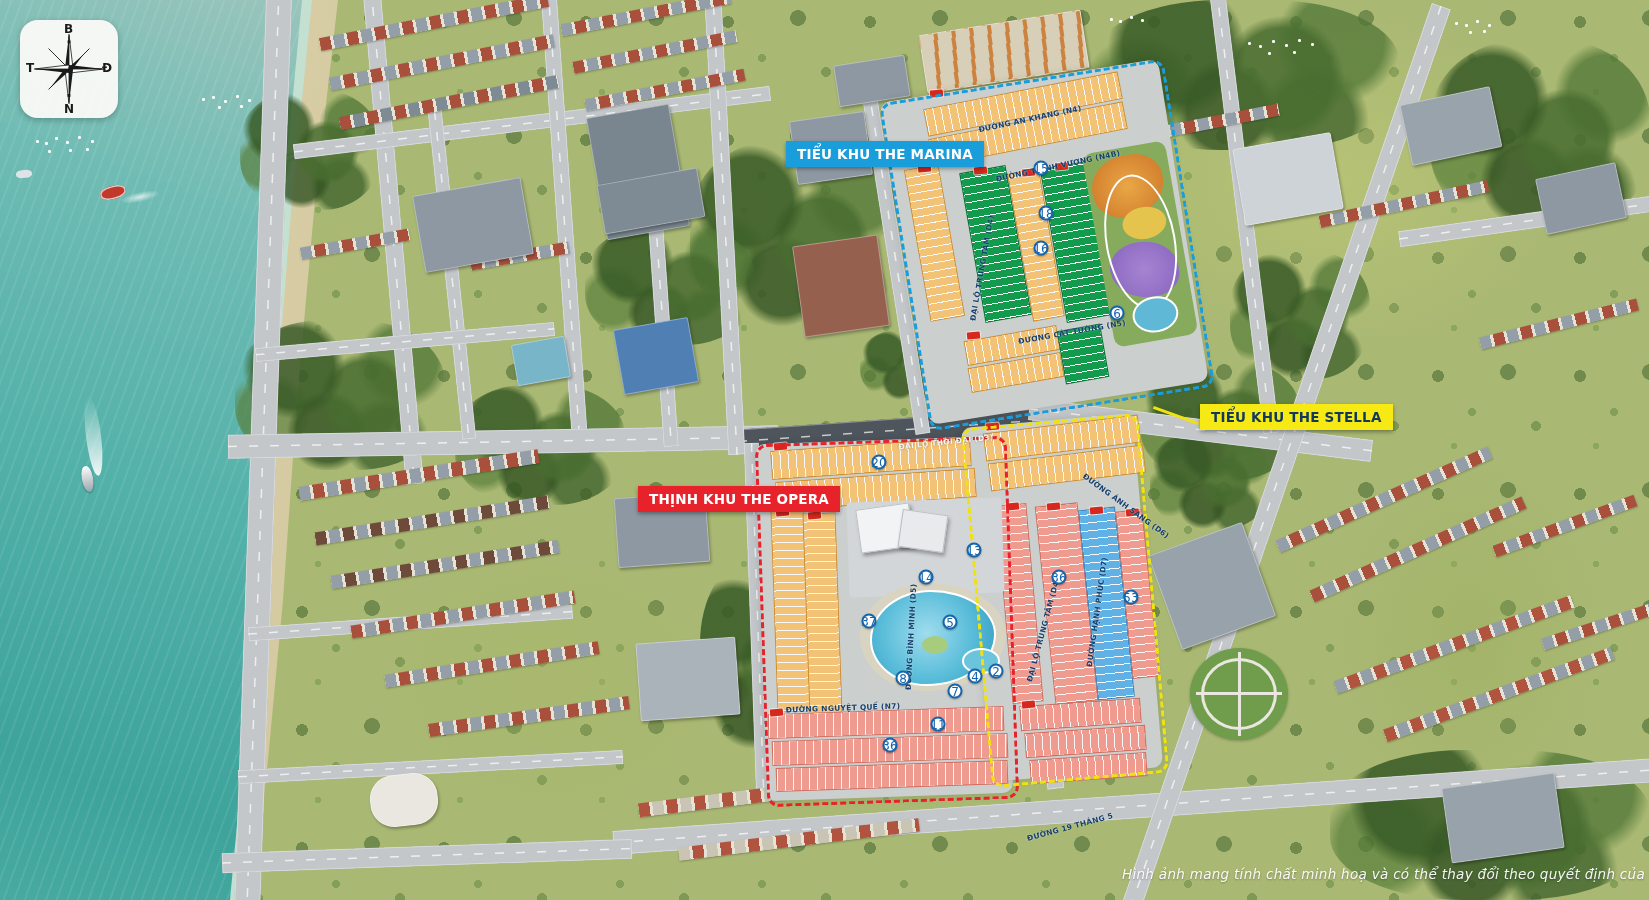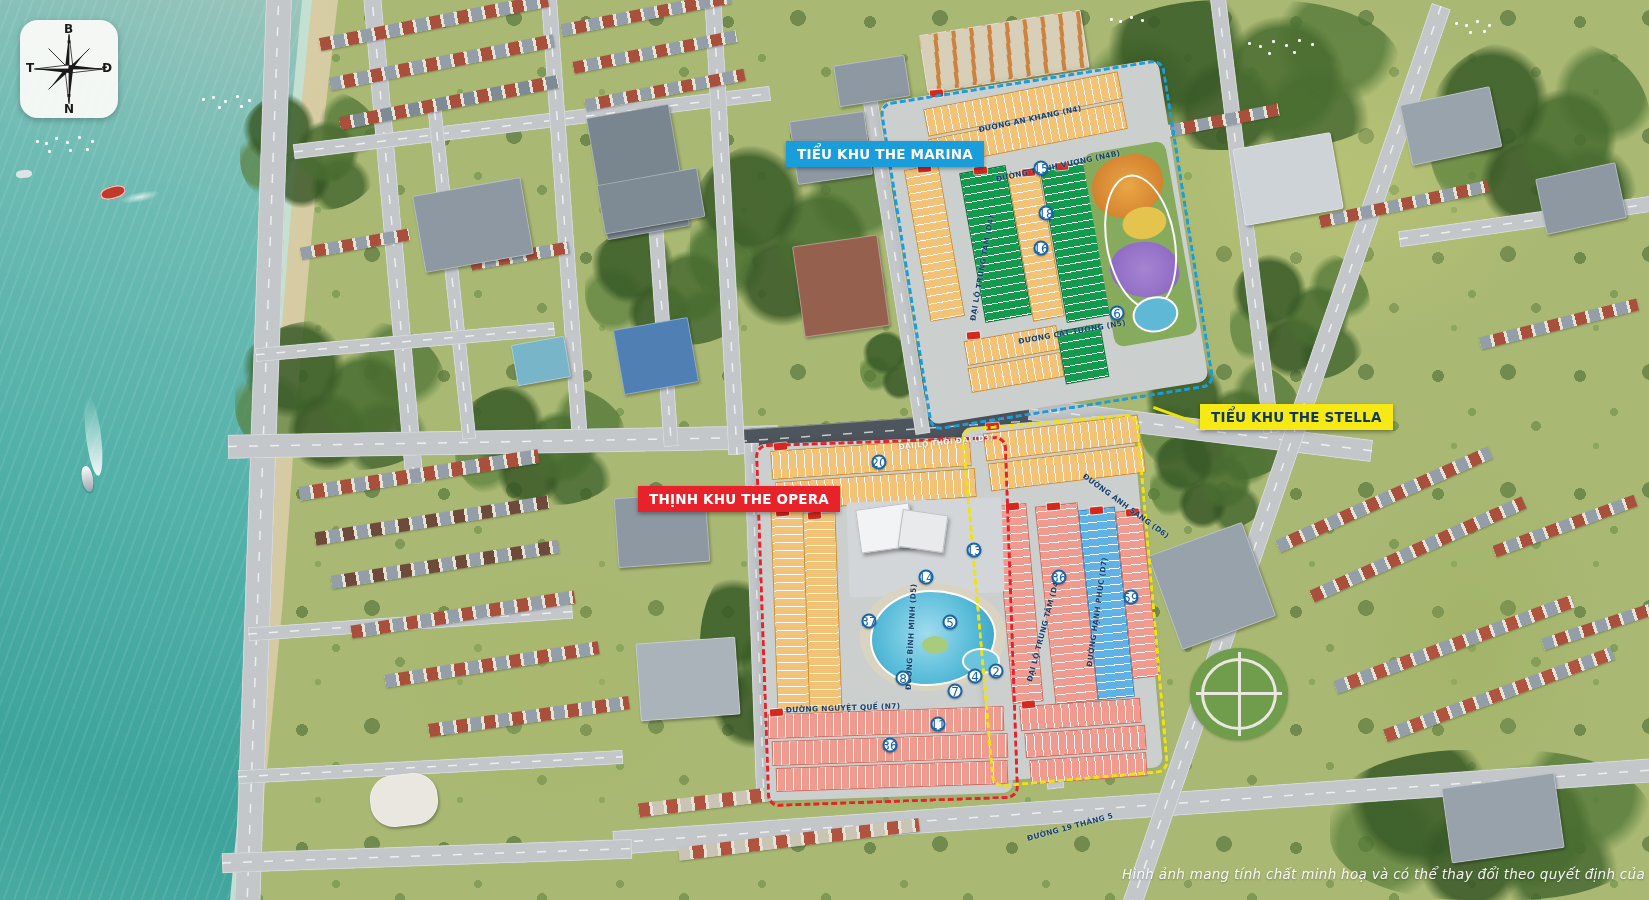--- a/index.html
+++ b/index.html
@@ -284,21 +284,21 @@
     <div class="abs street" style="left: 843px; top: 708px; color: rgb(23, 64, 110); transform: translate(-50%, -50%) rotate(-2deg);">ĐƯỜNG NGUYỆT QUẾ (N7)</div>
     <div class="abs street" style="left: 1070px; top: 827px; color: rgb(23, 64, 110); transform: translate(-50%, -50%) rotate(-15deg);">ĐƯỜNG 19 THÁNG 5</div>
     <div class="abs marker" style="left: 1007px; top: 168px; transform: translate(-50%, -50%);">15</div>
     <div class="abs marker" style="left: 1012px; top: 213px; transform: translate(-50%, -50%);">18</div>
     <div class="abs marker" style="left: 1007px; top: 248px; transform: translate(-50%, -50%);">16</div>
     <div class="abs marker" style="left: 1083px; top: 313px; transform: translate(-50%, -50%);">6</div>
     <div class="abs marker" style="left: 845px; top: 462px; transform: translate(-50%, -50%);">20</div>
     <div class="abs marker" style="left: 940px; top: 550px; transform: translate(-50%, -50%);">13</div>
     <div class="abs marker" style="left: 892px; top: 577px; transform: translate(-50%, -50%);">14</div>
     <div class="abs marker" style="left: 1025px; top: 577px; transform: translate(-50%, -50%);">36</div>
-    <div class="abs marker" style="left: 1097px; top: 597px; transform: translate(-50%, -50%);">59</div>
+    <div class="abs marker" style="left: 1097px; top: 597px; transform: translate(-50%, -50%);">53</div>
     <div class="abs marker" style="left: 835px; top: 621px; transform: translate(-50%, -50%);">37</div>
     <div class="abs marker" style="left: 916px; top: 622px; transform: translate(-50%, -50%);">5</div>
     <div class="abs marker" style="left: 962px; top: 671px; transform: translate(-50%, -50%);">2</div>
     <div class="abs marker" style="left: 941px; top: 676px; transform: translate(-50%, -50%);">4</div>
     <div class="abs marker" style="left: 869px; top: 678px; transform: translate(-50%, -50%);">8</div>
     <div class="abs marker" style="left: 921px; top: 691px; transform: translate(-50%, -50%);">7</div>
     <div class="abs marker" style="left: 904px; top: 724px; transform: translate(-50%, -50%);">11</div>
     <div class="abs marker" style="left: 856px; top: 745px; transform: translate(-50%, -50%);">36</div>
   </div>
 

